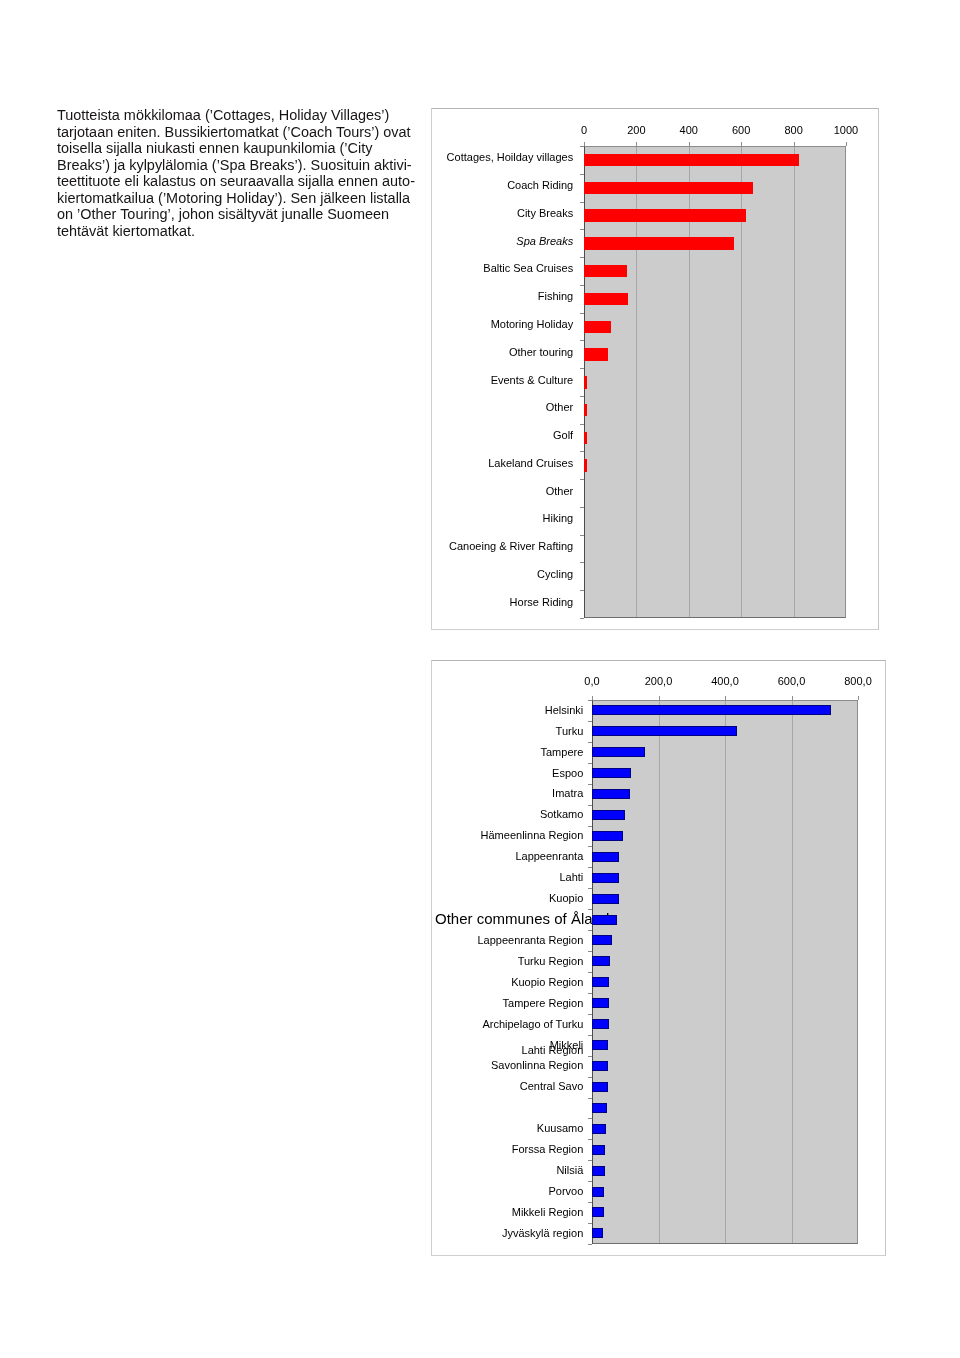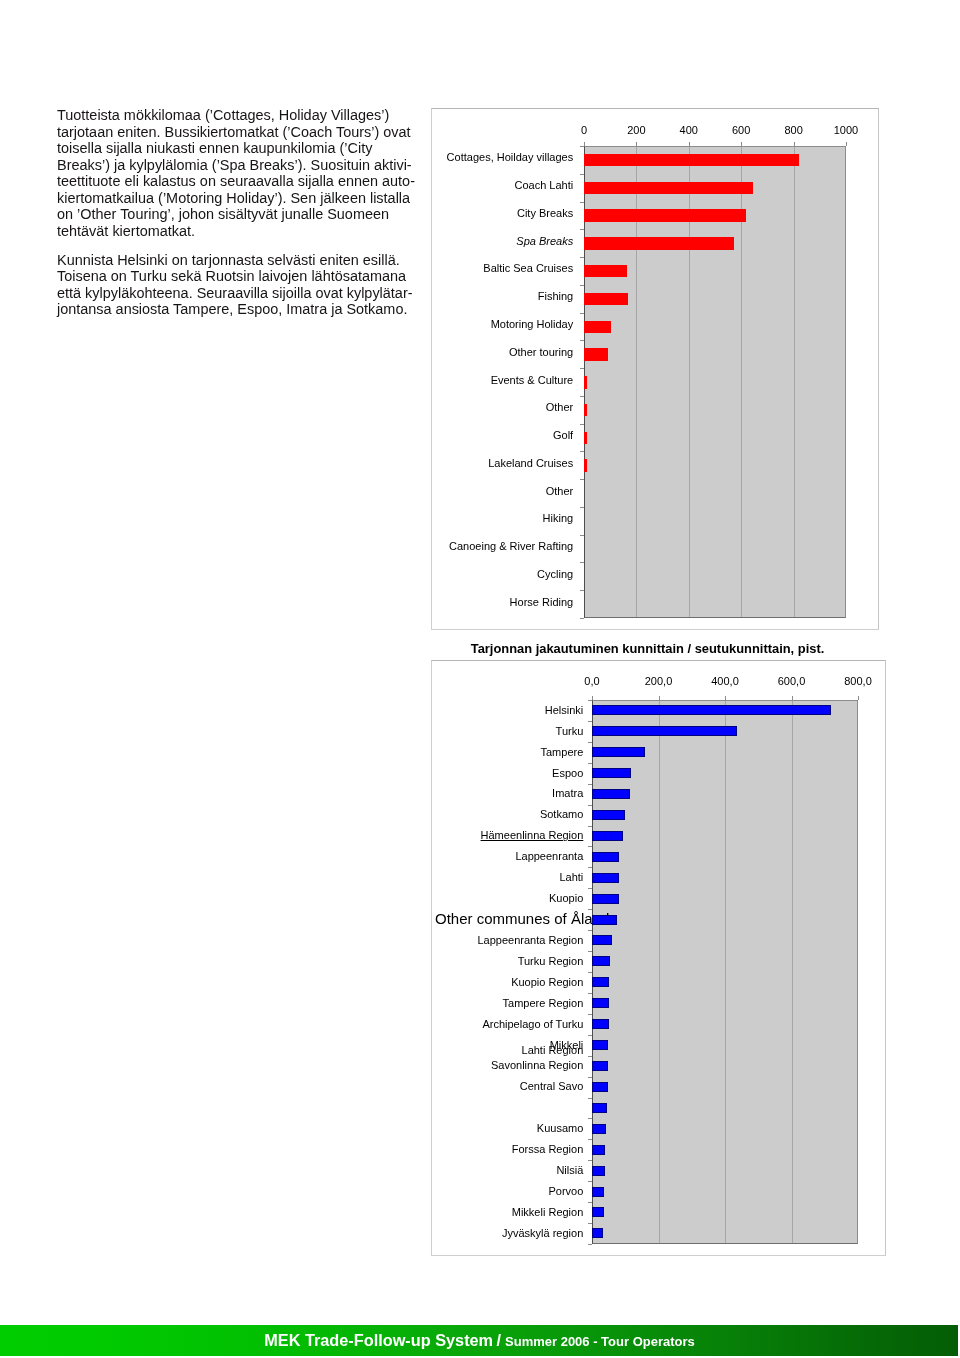--- a/index.html
+++ b/index.html
@@ -54,36 +54,26 @@
 
   <div id="body-text">
     <p class="first">Tuotteista mökkilomaa (’Cottages, Holiday Villages’)
 tarjotaan eniten. Bussikiertomatkat (’Coach Tours’) ovat
 toisella sijalla niukasti ennen kaupunkilomia (’City
 Breaks’) ja kylpylälomia (’Spa Breaks’). Suosituin aktivi-
 teettituote eli kalastus on seuraavalla sijalla ennen auto-
 kiertomatkailua (’Motoring Holiday’). Sen jälkeen listalla
 on ’Other Touring’, johon sisältyvät junalle Suomeen
 tehtävät kiertomatkat.</p>
-    <p class="second">Kunnista Helsinki on tarjonnasta selvästi eniten esillä.
-Toisena on Turku sekä Ruotsin laivojen lähtösatamana
-että kylpyläkohteena. Seuraavilla sijoilla ovat kylpylätar-
-jontansa ansiosta Tampere, Espoo, Imatra ja Sotkamo.</p>
   </div>
 
   <div id="chart1" class="chart-box" style="left: 431px; top: 108px; width: 448px; height: 522px;"></div>
 
-  <div id="chart2-title" class="chart-title" style="left: 431px; top: 640.5px; width: 433px; font-size: 12.9px;">Tarjonnan jakautuminen kunnittain / seutukunnittain, pist.</div>
   <div id="chart2" class="chart-box" style="left: 431px; top: 660px; width: 455px; height: 596px;"></div>
 
-  <div id="footer-bar">
-    <div id="footer-text">
-      <span class="strong">MEK Trade-Follow-up System</span><span class="sep">/</span> <span class="small">Summer 2006 - Tour Operators</span>
-    </div>
-  </div>
 
 <div class="plot" style="left: 584px; top: 146px; width: 262px; height: 472px; background: rgb(204, 204, 204);">
       <div class="gridline" style="left: 51.4px;"></div>
       <div class="gridline" style="left: 103.8px;"></div>
       <div class="gridline" style="left: 156.2px;"></div>
       <div class="gridline" style="left: 208.6px;"></div>
     </div>
     <div class="xtickmark" style="left: 584px; top: 142px;"></div>
     <div class="tick-label" style="left: 544px; top: 122.5px; width: 80px; font-size: 11px; line-height: 14px;">0</div>
     <div class="xtickmark" style="left: 636px; top: 142px;"></div>
@@ -92,21 +82,21 @@
     <div class="tick-label" style="left: 648.8px; top: 122.5px; width: 80px; font-size: 11px; line-height: 14px;">400</div>
     <div class="xtickmark" style="left: 741px; top: 142px;"></div>
     <div class="tick-label" style="left: 701.2px; top: 122.5px; width: 80px; font-size: 11px; line-height: 14px;">600</div>
     <div class="xtickmark" style="left: 794px; top: 142px;"></div>
     <div class="tick-label" style="left: 753.6px; top: 122.5px; width: 80px; font-size: 11px; line-height: 14px;">800</div>
     <div class="xtickmark" style="left: 846px; top: 142px;"></div>
     <div class="tick-label" style="left: 806px; top: 122.5px; width: 80px; font-size: 11px; line-height: 14px;">1000</div>
     <div class="cat-label" style="left: 435px; width: 138.2px; top: 150.432px; font-size: 11px; line-height: 14px;">Cottages, Hoilday villages</div>
     <div class="tickmark" style="left: 580px; top: 146px;"></div>
     <div class="bar red" style="left: 584px; top: 153.913px; width: 215.178px; height: 12.5px;"></div>
-    <div class="cat-label" style="left: 435px; width: 138.2px; top: 178.197px; font-size: 11px; line-height: 14px;">Coach Lahti</div>
+    <div class="cat-label" style="left: 435px; width: 138.2px; top: 178.197px; font-size: 11px; line-height: 14px;">Coach Riding</div>
     <div class="tickmark" style="left: 580px; top: 174px;"></div>
     <div class="bar red" style="left: 584px; top: 181.678px; width: 169.066px; height: 12.5px;"></div>
     <div class="cat-label" style="left: 435px; width: 138.2px; top: 205.962px; font-size: 11px; line-height: 14px;">City Breaks</div>
     <div class="tickmark" style="left: 580px; top: 202px;"></div>
     <div class="bar red" style="left: 584px; top: 209.442px; width: 161.73px; height: 12.5px;"></div>
     <div class="cat-label" style="left: 435px; width: 138.2px; top: 233.726px; font-size: 11px; line-height: 14px; font-style: italic;">Spa Breaks</div>
     <div class="tickmark" style="left: 580px; top: 229px;"></div>
     <div class="bar red" style="left: 584px; top: 237.207px; width: 150.202px; height: 12.5px;"></div>
     <div class="cat-label" style="left: 435px; width: 138.2px; top: 261.491px; font-size: 11px; line-height: 14px;">Baltic Sea Cruises</div>
     <div class="tickmark" style="left: 580px; top: 257px;"></div>
@@ -169,21 +159,21 @@
     <div class="bar blue" style="left: 592px; top: 747.182px; width: 53.135px; height: 10px;"></div>
     <div class="cat-label" style="left: 435px; width: 148.3px; top: 765.531px; font-size: 11px; line-height: 14px;">Espoo</div>
     <div class="tickmark" style="left: 588px; top: 763px;"></div>
     <div class="bar blue" style="left: 592px; top: 768.105px; width: 39.17px; height: 10px;"></div>
     <div class="cat-label" style="left: 435px; width: 148.3px; top: 786.454px; font-size: 11px; line-height: 14px;">Imatra</div>
     <div class="tickmark" style="left: 588px; top: 784px;"></div>
     <div class="bar blue" style="left: 592px; top: 789.028px; width: 37.84px; height: 10px;"></div>
     <div class="cat-label" style="left: 435px; width: 148.3px; top: 807.377px; font-size: 11px; line-height: 14px;">Sotkamo</div>
     <div class="tickmark" style="left: 588px; top: 805px;"></div>
     <div class="bar blue" style="left: 592px; top: 809.951px; width: 32.52px; height: 10px;"></div>
-    <div class="cat-label" style="left: 435px; width: 148.3px; top: 828.3px; font-size: 11px; line-height: 14px; text-decoration: underline;">Hämeenlinna Region</div>
+    <div class="cat-label" style="left: 435px; width: 148.3px; top: 828.3px; font-size: 11px; line-height: 14px;">Hämeenlinna Region</div>
     <div class="tickmark" style="left: 588px; top: 826px;"></div>
     <div class="bar blue" style="left: 592px; top: 830.874px; width: 30.8575px; height: 10px;"></div>
     <div class="cat-label" style="left: 435px; width: 148.3px; top: 849.223px; font-size: 11px; line-height: 14px;">Lappeenranta</div>
     <div class="tickmark" style="left: 588px; top: 846px;"></div>
     <div class="bar blue" style="left: 592px; top: 851.797px; width: 27.2px; height: 10px;"></div>
     <div class="cat-label" style="left: 435px; width: 148.3px; top: 870.146px; font-size: 11px; line-height: 14px;">Lahti</div>
     <div class="tickmark" style="left: 588px; top: 867px;"></div>
     <div class="bar blue" style="left: 592px; top: 872.72px; width: 26.8675px; height: 10px;"></div>
     <div class="cat-label" style="left: 435px; width: 148.3px; top: 891.069px; font-size: 11px; line-height: 14px;">Kuopio</div>
     <div class="tickmark" style="left: 588px; top: 888px;"></div>

